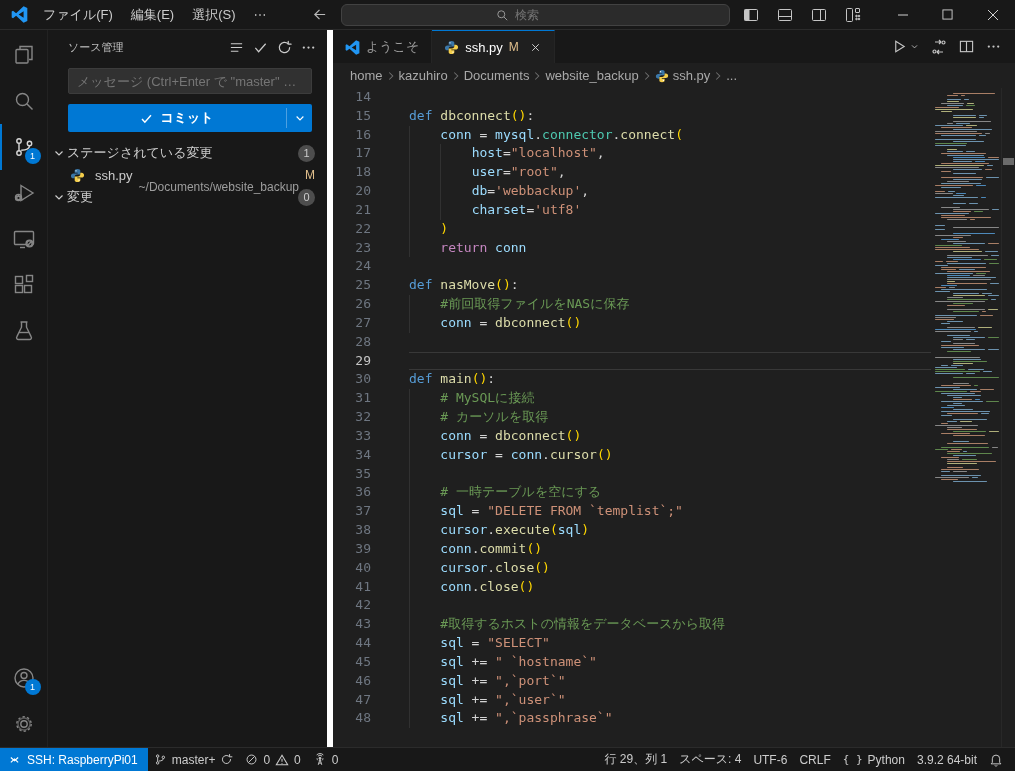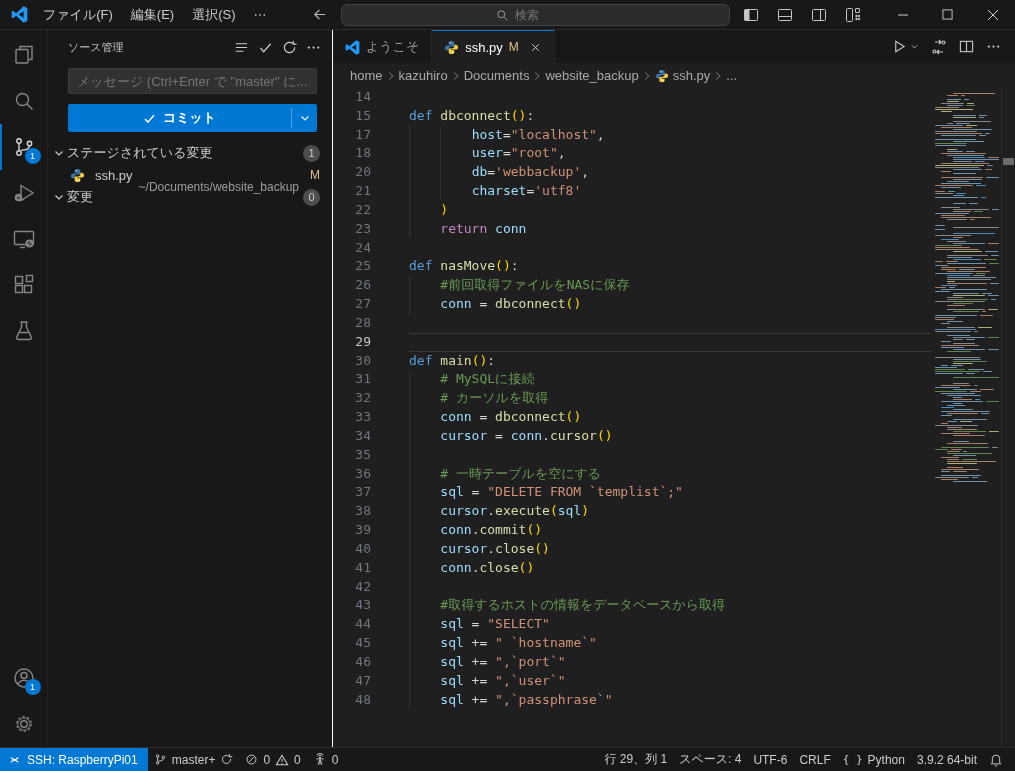--- a/index.html
+++ b/index.html
@@ -45,21 +45,21 @@
   .ab-item { width:48px; height:46px; display:flex; align-items:center; justify-content:center; color:#868686; position:relative; }
   .ab-item.active { color:#d7d7d7; box-shadow:inset 2px 0 0 #0078d4; }
   .ab-badge {
     position:absolute; right:7px; bottom:6px; min-width:16px; height:16px;
     background:#0078d4; color:#fff; border-radius:9px; font-size:9px;
     display:flex; align-items:center; justify-content:center; padding:0 3px;
   }
   .ab-spacer { flex:1; }
 
   
-  .sidebar { width:285px; background:#181818; border-right:1px solid #ffffff; display:flex; flex-direction:column; flex-shrink:0; }
+  .sidebar { width:285px; background:#181818; border-right:6px solid #ffffff; display:flex; flex-direction:column; flex-shrink:0; }
   .sb-header { height:35px; display:flex; align-items:center; padding:0 8px 0 20px; }
   .sb-title { flex:1; font-size:11px; color:#c2c2c2; white-space:nowrap; overflow:hidden; }
   .sb-hicons { display:flex; align-items:center; gap:2px; color:#cccccc; }
   .sb-hicons > span { width:22px; height:22px; display:flex; align-items:center; justify-content:center; border-radius:5px; }
   .commit-input {
     margin:3px 15px 8px 20px; height:26px; background:#313131;
     border:1px solid #3c3c3c; border-radius:2px; display:flex; align-items:center; padding:0 8px;
   }
   .commit-input input {
     width:100%; background:transparent; border:none; outline:none;
@@ -486,20 +486,24 @@
       <div class="code-lines">
           <div class="code-line">
             <div class="gutter">14</div>
             <div class="line-body"></div>
           </div>
           <div class="code-line">
             <div class="gutter">15</div>
             <div class="line-body"><span class="tk-kw">def </span><span class="tk-fn">dbconnect</span><span class="tk-br">()</span><span class="tk-pu">:</span></div>
           </div>
           <div class="code-line">
+            <div class="gutter">16</div>
+            <div class="line-body"><span class="guide" style="left: 0ch;"></span><span class="tk-pu">    </span><span class="tk-va">conn</span><span class="tk-pu"> = </span><span class="tk-va">mysql</span><span class="tk-pu">.</span><span class="tk-cl">connector</span><span class="tk-pu">.</span><span class="tk-fn">connect</span><span class="tk-br">(</span></div>
+          </div>
+          <div class="code-line">
             <div class="gutter">17</div>
             <div class="line-body"><span class="guide" style="left: 0ch;"></span><span class="guide" style="left: 4ch;"></span><span class="tk-pu">        </span><span class="tk-va">host</span><span class="tk-pu">=</span><span class="tk-st">"localhost"</span><span class="tk-pu">,</span></div>
           </div>
           <div class="code-line">
             <div class="gutter">18</div>
             <div class="line-body"><span class="guide" style="left: 0ch;"></span><span class="guide" style="left: 4ch;"></span><span class="tk-pu">        </span><span class="tk-va">user</span><span class="tk-pu">=</span><span class="tk-st">"root"</span><span class="tk-pu">,</span></div>
           </div>
           <div class="code-line">
             <div class="gutter">20</div>
             <div class="line-body"><span class="guide" style="left: 0ch;"></span><span class="guide" style="left: 4ch;"></span><span class="tk-pu">        </span><span class="tk-va">db</span><span class="tk-pu">=</span><span class="tk-st">'webbackup'</span><span class="tk-pu">,</span></div>

